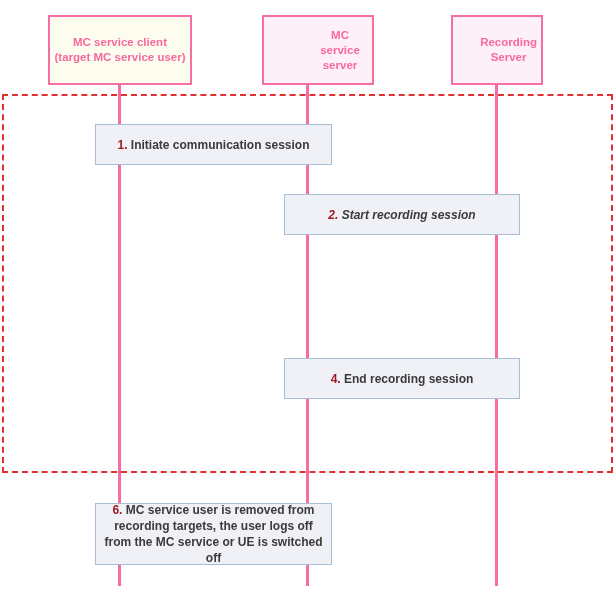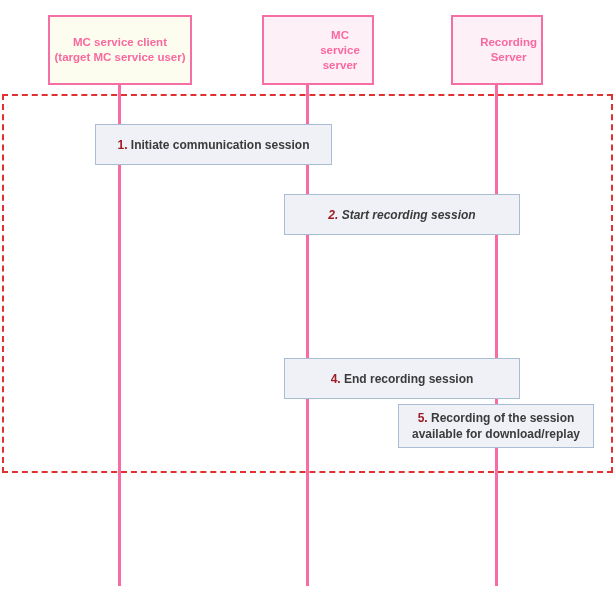--- a/index.html
+++ b/index.html
@@ -115,20 +115,20 @@
     </span>
   </div>
 
 
   <div class="msgbox" style="left:284px;top:335px;width:236px;height:41px;margin-top:23px;">
     <span class="msgtext">
       <span class="msgnum">4.</span><span> End recording session</span>
     </span>
   </div>
 
-  <div class="msgbox" style="left:398px;top:404px;width:196px;height:44px;">
+
+  <div class="msgbox" style="left:95px;top:503px;width:237px;height:62px;">
     <span class="msgtext">
-      <span class="msgnum">5.</span><span> Recording of the session available for download/replay</span>
+      <span class="msgnum">6.</span><span> MC service user is removed from recording targets, the user logs off from the MC service or UE is switched off</span>
     </span>
   </div>
-
 
 </div>
 
 </body></html>

